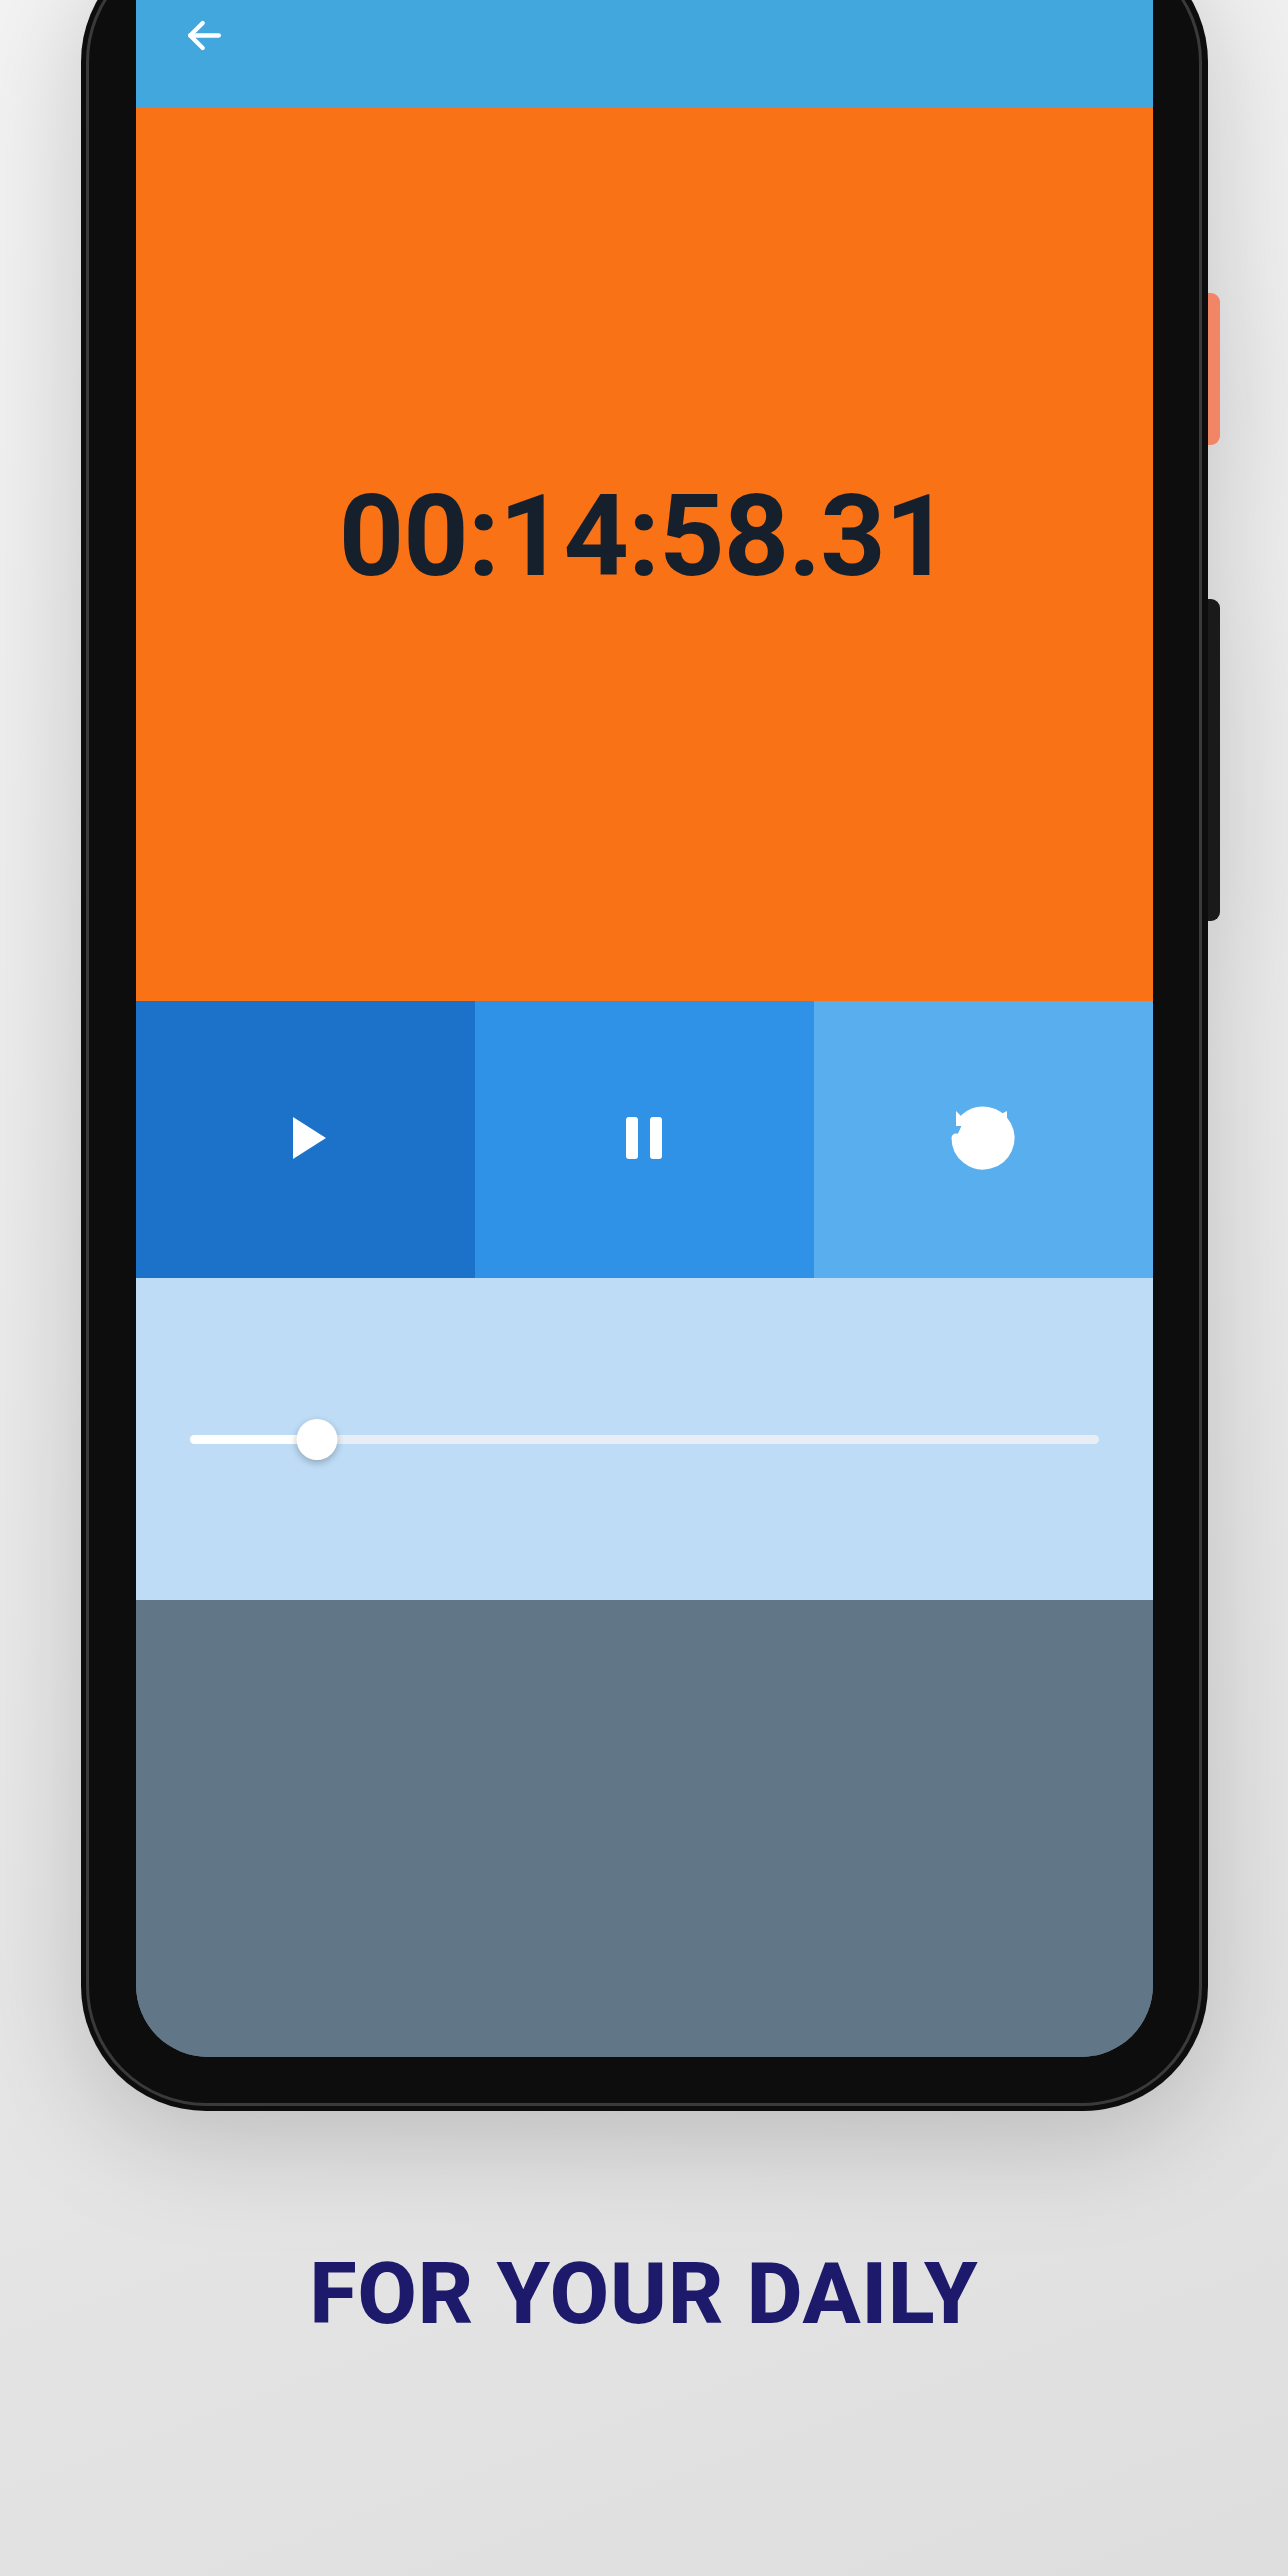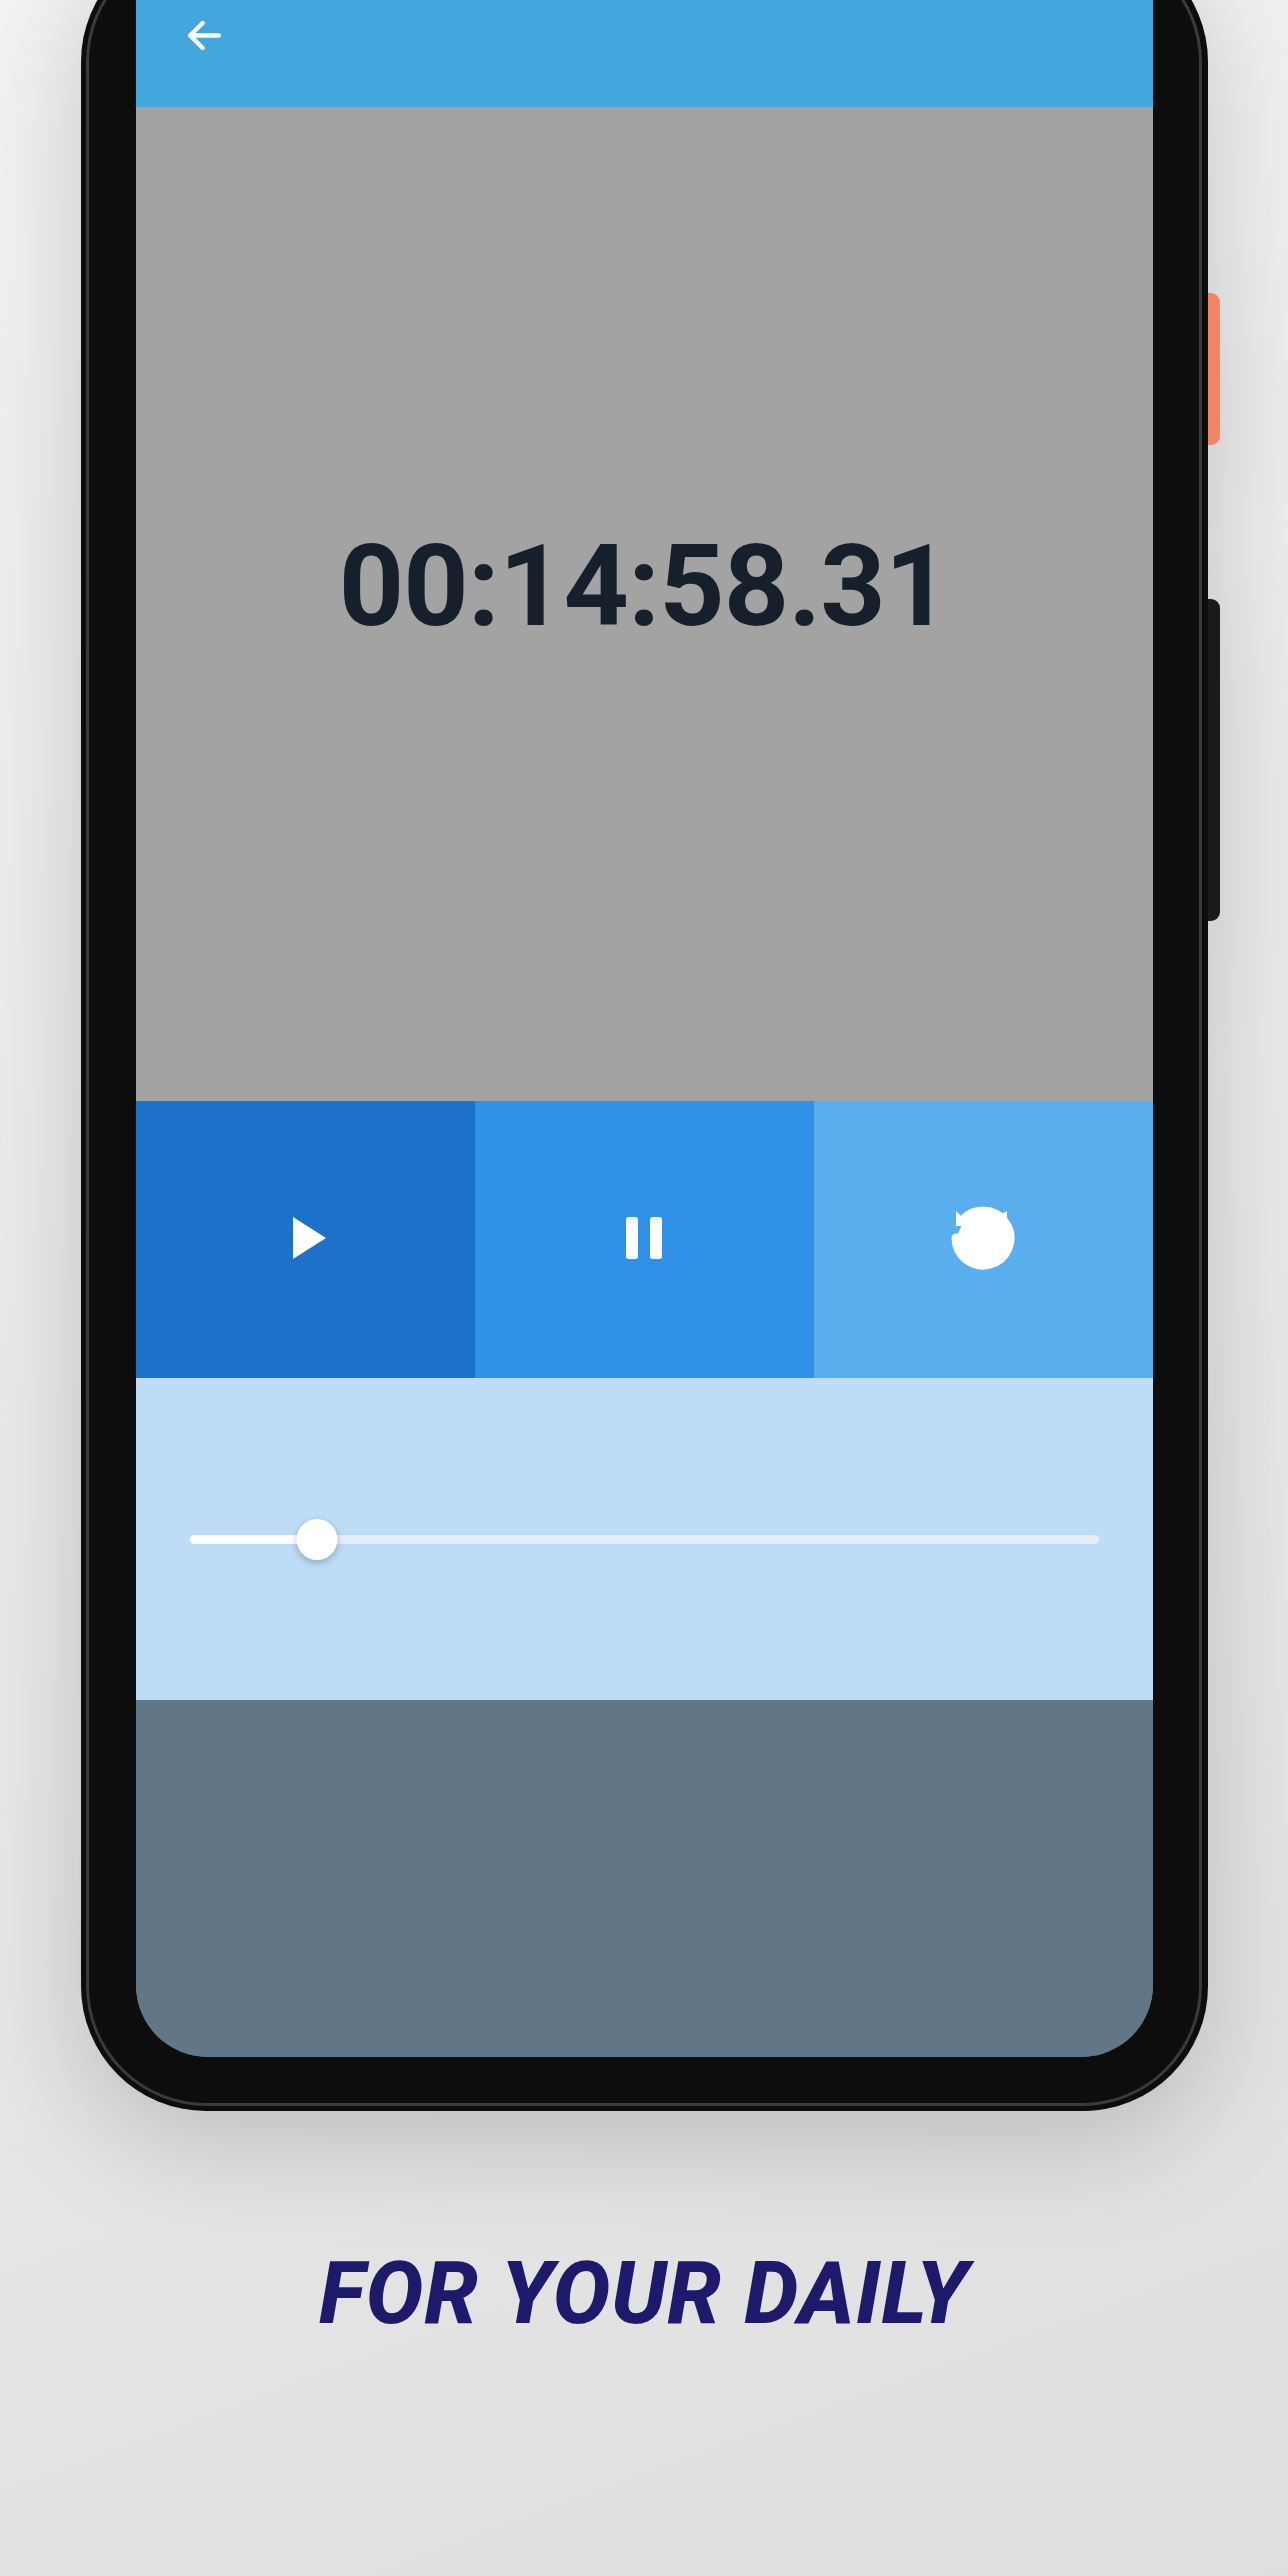--- a/index.html
+++ b/index.html
@@ -93,22 +93,22 @@
   .app-title {
     flex: 1;
     text-align: center;
     font-size: 47px;
     font-weight: 400;
     margin-right:47px;
     letter-spacing:0.4px;
   }
 
   .timer-display {
-    background: #a3a3a3;
-    height: 994px;
+    background: #f97316;
+    height: 894px;
     display: flex;
     align-items: center;
     justify-content: center;
     padding-bottom:36px;
   }
   .timer-text {
     font-size: 114px;
     font-weight: 700;
     color: #16202c;
     letter-spacing: -0.9px;
@@ -184,21 +184,20 @@
   .caption-line1{
     font-size:86px;
     color:#2a6fd6;
     letter-spacing:0.9px;
   }
   .caption-line2{
     font-size:86px;
     color:#1d1a6b;
     letter-spacing:0.9px;
     margin-top:7.2px;
-    font-style:italic;
   }
 </style>
 </head>
 <body>
 
 <div class="phone-wrap">
   <div class="phone-body"></div>
   <div class="side-btn power-btn"></div>
   <div class="side-btn vol-btn"></div>
 

